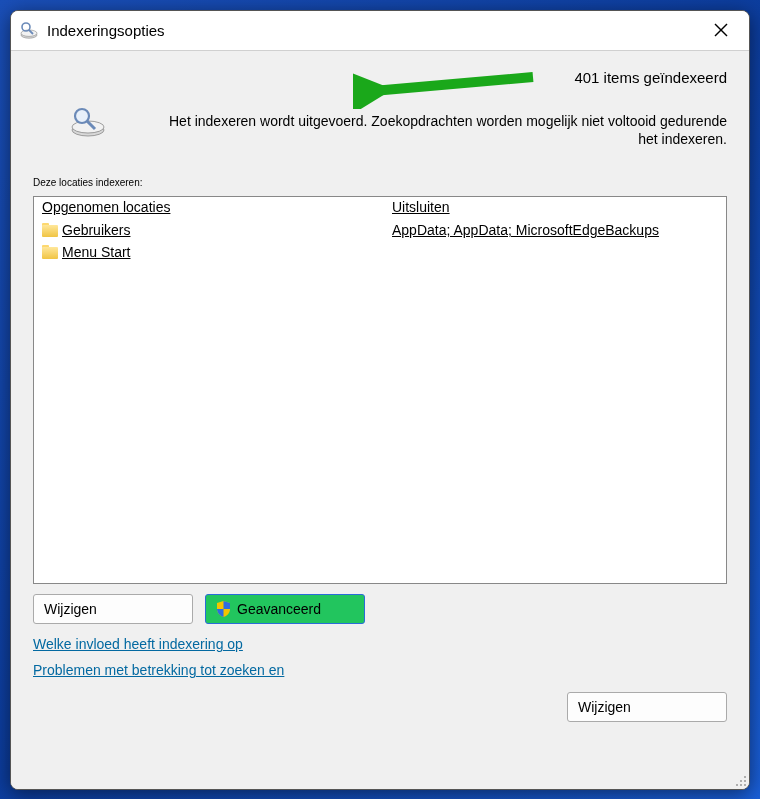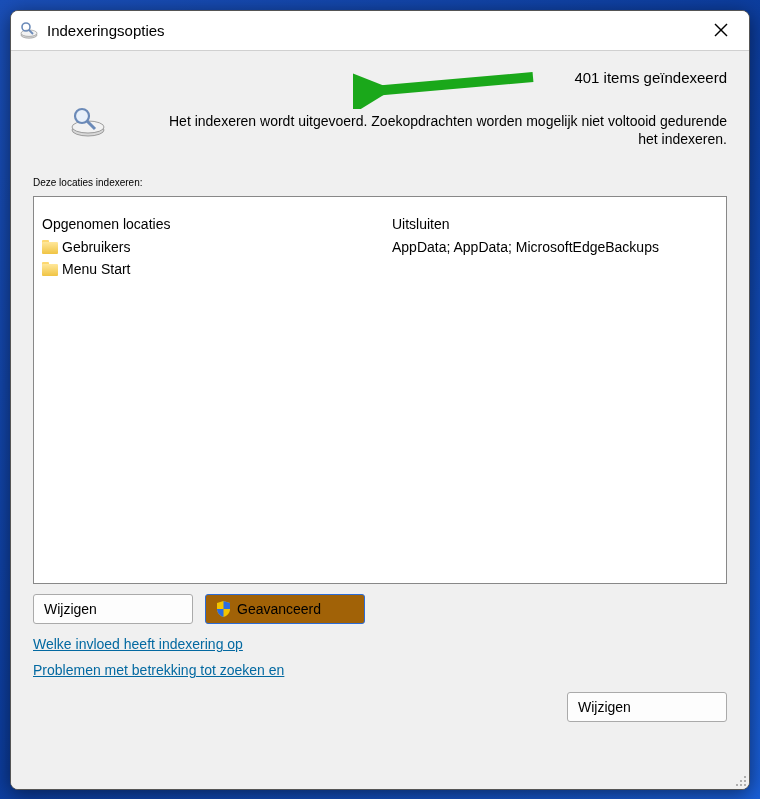--- a/index.html
+++ b/index.html
@@ -89,21 +89,22 @@
     margin-bottom: 8px;
   }
   .locations-box {
     background: #fff;
     border: 1px solid #888;
     height: 388px;
     display: flex;
     flex-direction: row;
   }
   .col {
-    padding: 19px 8px;
+    padding: 2px 8px;
+    text-decoration: underline;
   }
   .col-included { width: 350px; }
   .col-excluded { flex: 1; }
   .col-header {
     font-size: 14px;
     margin-bottom: 4px;
   }
   .row {
     display: flex;
     align-items: center;
@@ -145,21 +146,21 @@
     display: flex;
     align-items: center;
     justify-content: flex-start;
     gap: 6px;
     font-size: 14px;
     cursor: pointer;
     padding: 0 10px;
   }
   .btn.default {
     border: 1px solid #2a6cd8;
-    background: #a16207;
+    background: #22c55e;
   }
   .shield {
     width: 15px; height: 16px;
   }
   .links {
     margin-top: 12px;
     display: flex;
     flex-direction: column;
     gap: 10px;
   }

